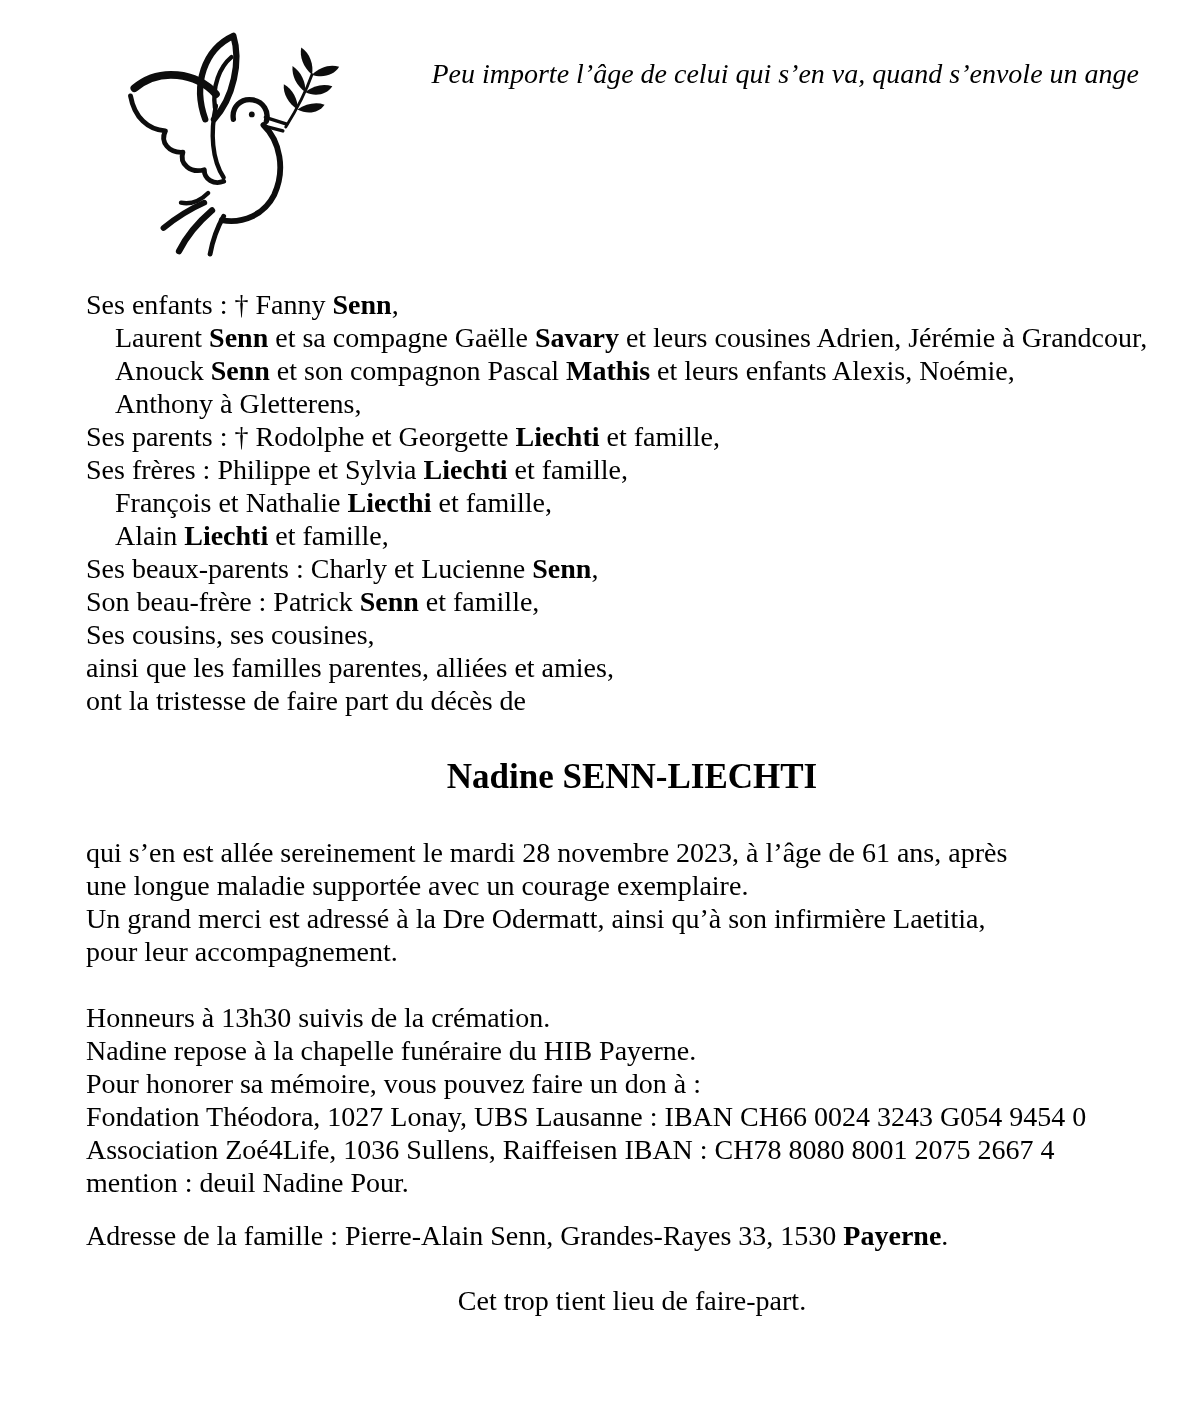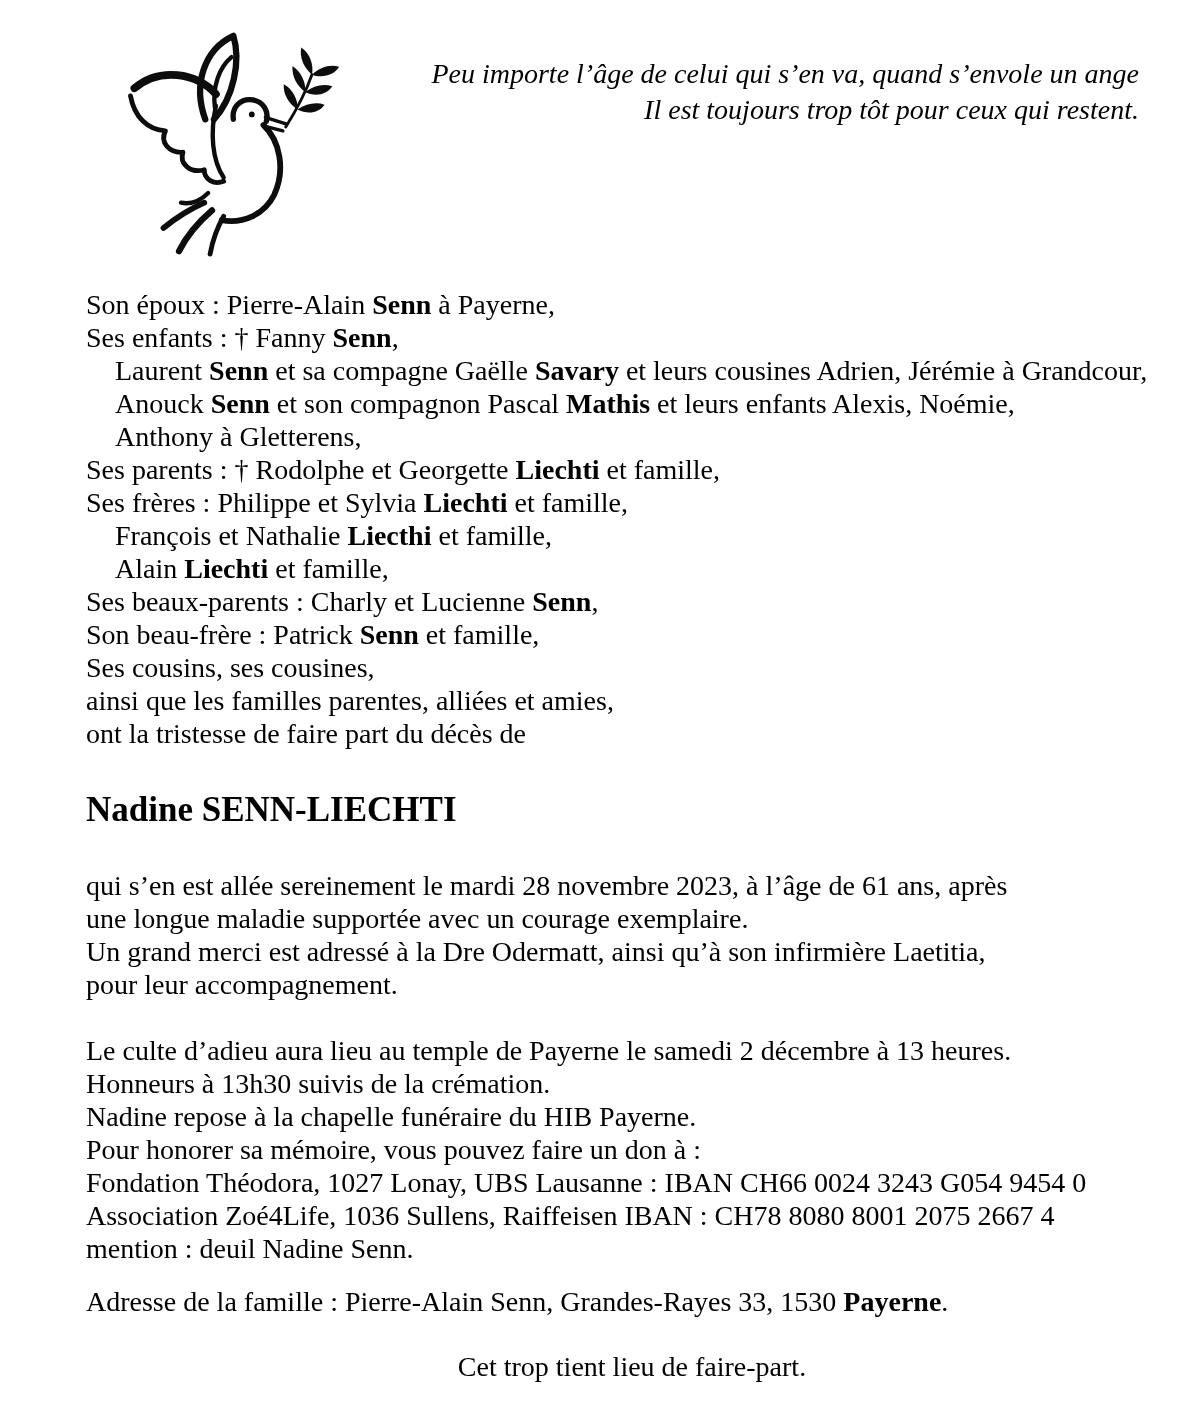--- a/index.html
+++ b/index.html
@@ -45,20 +45,21 @@
     width: 1092px;
     font-size: 28px;
     line-height: 33px;
   }
   .line { white-space: nowrap; }
   .indent { padding-left: 29px; }
   .name {
     font-size: 35px;
     line-height: 44px;
     font-weight: bold;
+    text-align: center;
     margin-top: 38px;
     white-space: nowrap;
   }
   .par-announcement { margin-top: 37px; }
   .par-ceremony { margin-top: 33px; }
   .address-line { margin-top: 20px; }
   .footer-line {
     margin-top: 32px;
     text-align: center;
   }
@@ -105,27 +106,25 @@
       <path d="M96,168 C88,176 78,180 68,178" stroke-width="4.5"></path>
 
       <path d="M92,178 C74,186 60,196 50,204" stroke-width="6"></path>
       <path d="M100,186 C86,198 74,212 66,228" stroke-width="6.5"></path>
       <path d="M112,192 C104,206 100,220 98,231" stroke-width="5"></path>
     </g>
   </svg>
 
   <div class="quote">
     <div>Peu importe l’âge de celui qui s’en va, quand s’envole un ange</div>
-    <div>Il est toujours trop tôt pour ceux qui restent.</div>
   </div>
 
   <div class="content">
 
     <div>
-      <div class="line"><span>Son époux : Pierre-Alain </span><b>Senn</b><span> à Payerne,</span></div>
       <div class="line"><span>Ses enfants : † Fanny </span><b>Senn</b><span>,</span></div>
       <div class="line indent"><span>Laurent </span><b>Senn</b><span> et sa compagne Gaëlle </span><b>Savary</b><span> et leurs cousines Adrien, Jérémie à Grandcour,</span></div>
       <div class="line indent"><span>Anouck </span><b>Senn</b><span> et son compagnon Pascal </span><b>Mathis</b><span> et leurs enfants Alexis, Noémie,</span></div>
       <div class="line indent"><span>Anthony à Gletterens,</span></div>
       <div class="line"><span>Ses parents : † Rodolphe et Georgette </span><b>Liechti</b><span> et famille,</span></div>
       <div class="line"><span>Ses frères : Philippe et Sylvia </span><b>Liechti</b><span> et famille,</span></div>
       <div class="line indent"><span>François et Nathalie </span><b>Liecthi</b><span> et famille,</span></div>
       <div class="line indent"><span>Alain </span><b>Liechti</b><span> et famille,</span></div>
       <div class="line"><span>Ses beaux-parents : Charly et Lucienne </span><b>Senn</b><span>,</span></div>
       <div class="line"><span>Son beau-frère : Patrick </span><b>Senn</b><span> et famille,</span></div>
@@ -137,27 +136,26 @@
     <div class="name">Nadine SENN-LIECHTI</div>
 
     <div class="par-announcement">
       <div class="line">qui s’en est allée sereinement le mardi 28 novembre 2023, à l’âge de 61 ans, après</div>
       <div class="line">une longue maladie supportée avec un courage exemplaire.</div>
       <div class="line">Un grand merci est adressé à la Dre Odermatt, ainsi qu’à son infirmière Laetitia,</div>
       <div class="line">pour leur accompagnement.</div>
     </div>
 
     <div class="par-ceremony">
-      <div class="line">Le culte d’adieu aura lieu au temple de Payerne le samedi 2 décembre à 13 heures.</div>
       <div class="line">Honneurs à 13h30 suivis de la crémation.</div>
       <div class="line">Nadine repose à la chapelle funéraire du HIB Payerne.</div>
       <div class="line">Pour honorer sa mémoire, vous pouvez faire un don à :</div>
       <div class="line">Fondation Théodora, 1027 Lonay, UBS Lausanne : IBAN CH66 0024 3243 G054 9454 0</div>
       <div class="line">Association Zoé4Life, 1036 Sullens, Raiffeisen IBAN : CH78 8080 8001 2075 2667 4</div>
-      <div class="line">mention : deuil Nadine Senn.</div>
+      <div class="line">mention : deuil Nadine Pour.</div>
     </div>
 
     <div class="line address-line"><span>Adresse de la famille : Pierre-Alain Senn, Grandes-Rayes 33, 1530 </span><b>Payerne</b><span>.</span></div>
 
     <div class="footer-line">Cet trop tient lieu de faire-part.</div>
 
   </div>
 </div>
 
 </body></html>

